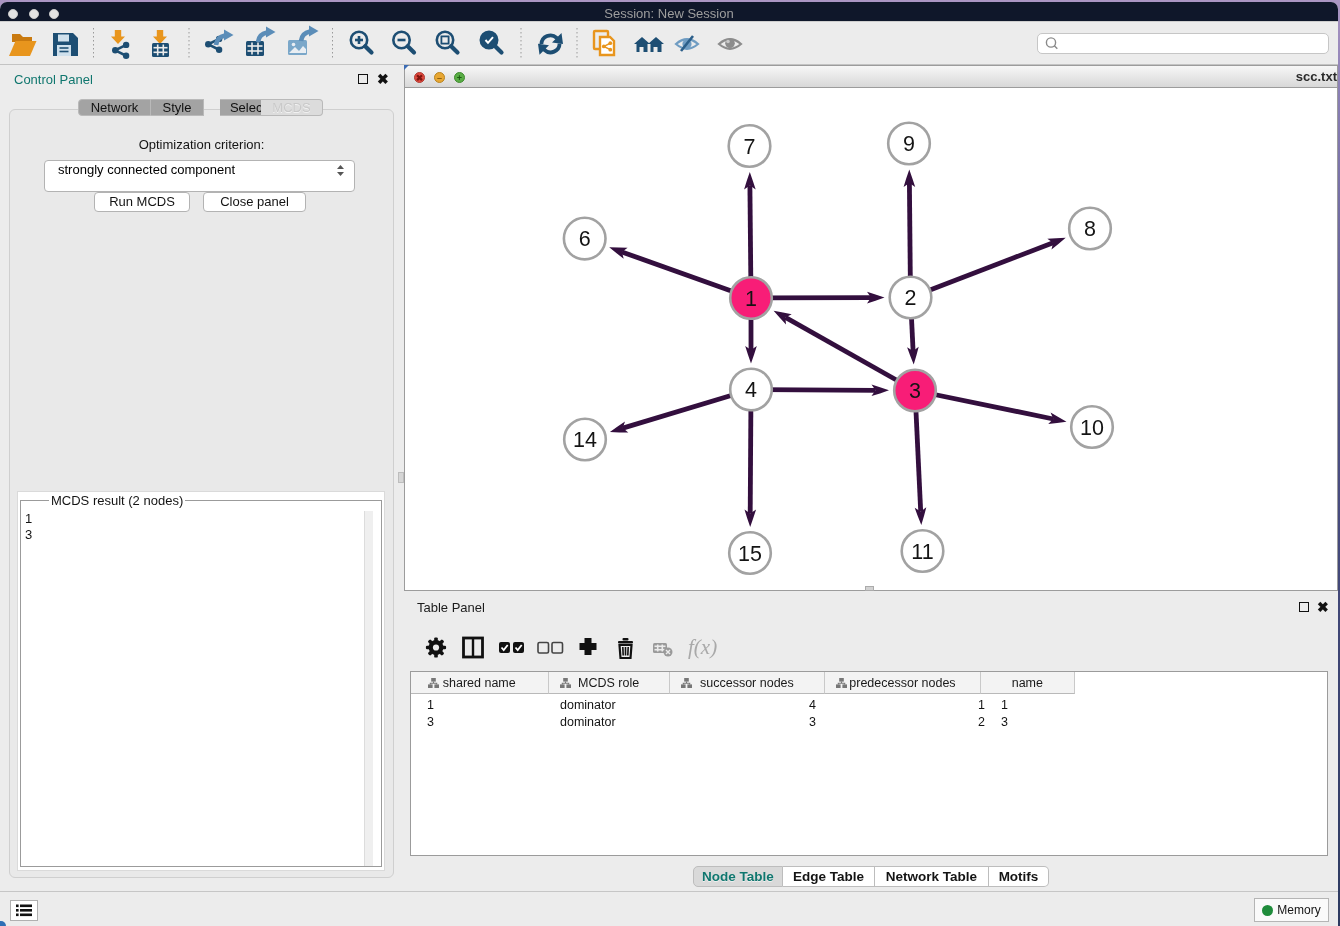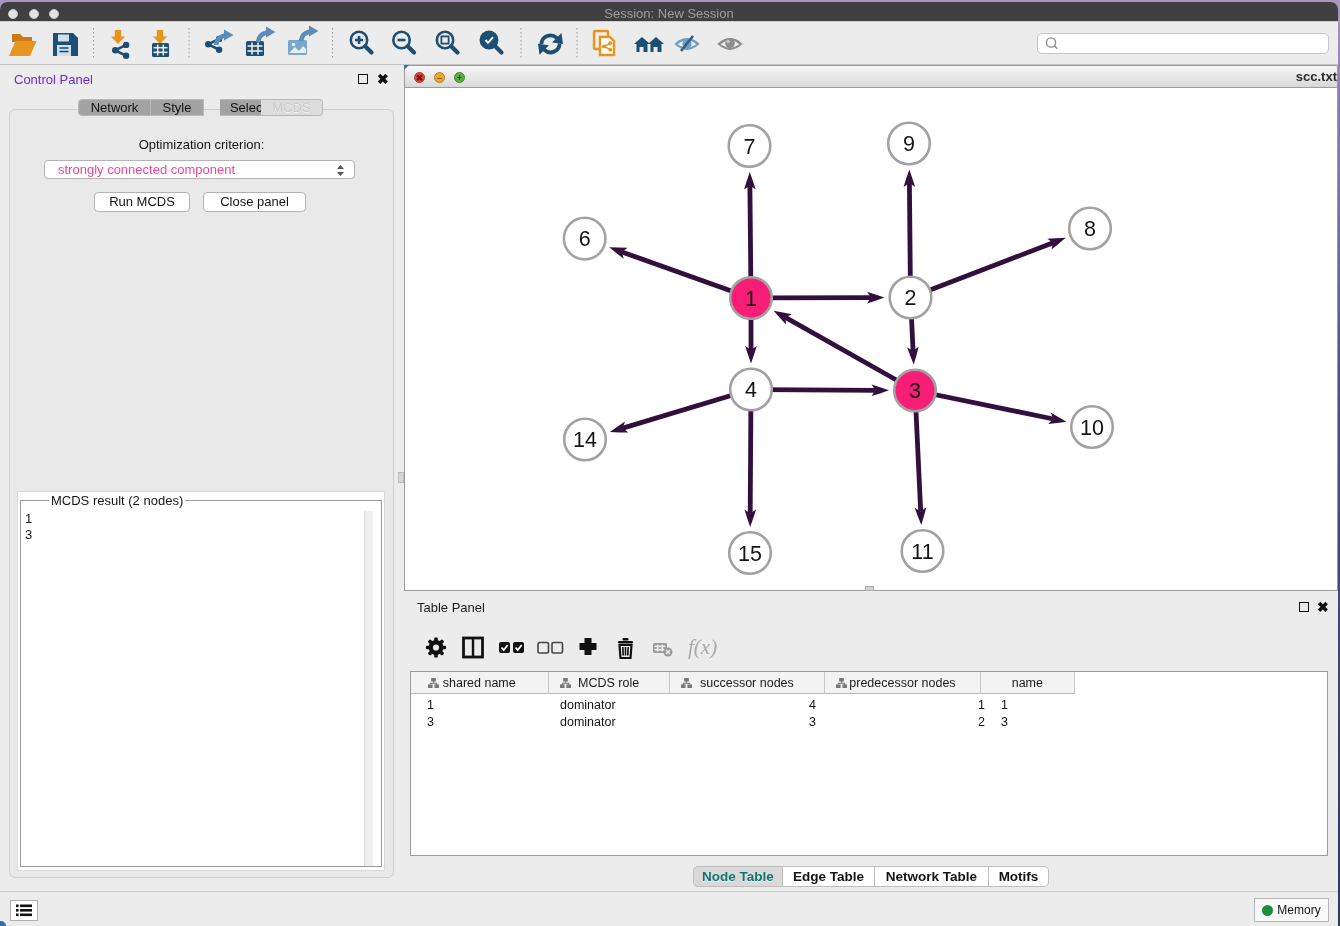--- a/index.html
+++ b/index.html
@@ -1,43 +1,43 @@
 <!DOCTYPE html>
 <html><head><meta charset="utf-8"><style>
 * { margin:0; padding:0; box-sizing:border-box; }
 html,body { width:1340px; height:926px; overflow:hidden;
   font-family:"Liberation Sans",sans-serif; }
 body { position:relative; background:linear-gradient(#ab96c3 0%, #8a7fb5 10%, #4d4f85 45%, #2d3a60 100%); }
 .abs { position:absolute; }
 #win { position:absolute; left:0; top:2px; width:1338px; height:924px;
   background:#ececec; border-radius:7px 7px 0 0; }
 #titlebar { position:absolute; left:0; top:2px; width:1338px; height:20px;
-  background:#404040; border-bottom:1px solid #cecece; border-radius:7px 7px 0 0; }
+  background:#0f172a; border-bottom:1px solid #cecece; border-radius:7px 7px 0 0; }
 .tl { position:absolute; top:7px; width:10px; height:10px; border-radius:50%;
   background:#e2e2e2; border:1px solid #c8c8c8; }
 #title { position:absolute; top:4px; width:1338px; text-align:center;
   font-size:13px; color:#9e9e9e; }
 #toolbar { position:absolute; left:0; top:23px; width:1338px; height:42px;
   background:#ececec; border-bottom:1px solid #c3c3c3; }
 #search { position:absolute; left:1037px; top:33px; width:292px; height:21px;
   background:#fff; border:1px solid #c6c6c6; border-radius:5px; }
 
-#cp-title { position:absolute; left:14px; top:72px; font-size:13px; color:#6d28d9; }
+#cp-title { position:absolute; left:14px; top:72px; font-size:13px; color:#0f766e; }
 .sqico { position:absolute; width:10px; height:10px; border:1.6px solid #111; }
 .xico { position:absolute; font-size:14px; font-weight:bold; color:#111; }
 .tab { position:absolute; top:99px; height:17px; background:#a3a3a3;
   border:1px solid #b9b9b9; border-left:none; font-size:13px; color:#111;
   text-align:center; line-height:16px; }
 #cpanel { position:absolute; left:9px; top:109px; width:385px; height:769px;
   background:#e9e9e9; border:1px solid #cfcfcf; border-radius:6px; }
 #optlabel { position:absolute; left:9px; top:137px; width:385px; text-align:center;
   font-size:13px; color:#141414; }
-#combo { position:absolute; left:44px; top:160px; width:311px; height:19px;
+#combo { position:absolute; left:44px; top:160px; width:311px; height:32px;
   background:#fff; border:1px solid #b3b3b3; border-radius:4px;
-  font-size:13px; color:#ec4899; line-height:17px; padding-left:13px; }
+  font-size:13px; color:#000000; line-height:17px; padding-left:13px; }
 .btn { position:absolute; top:192px; height:20px; background:#fff;
   border:1px solid #b3b3b3; border-radius:4px; font-size:13px; color:#141414;
   text-align:center; line-height:18px; }
 #resultbox { position:absolute; left:17px; top:491px; width:368px; height:380px;
   background:#fff; border:1px solid #dadada; }
 #titledborder { position:absolute; left:2px; top:8px; width:362px; height:367px;
   border:1px solid #9b9b9b; }
 #tbtitle { position:absolute; left:6px; top:-8px; background:#fff; padding:0 2px;
   font-size:13px; color:#141414;margin-left:22px; }
 #scrollstrip { position:absolute; right:8px; top:10px; width:9px; height:355px;

